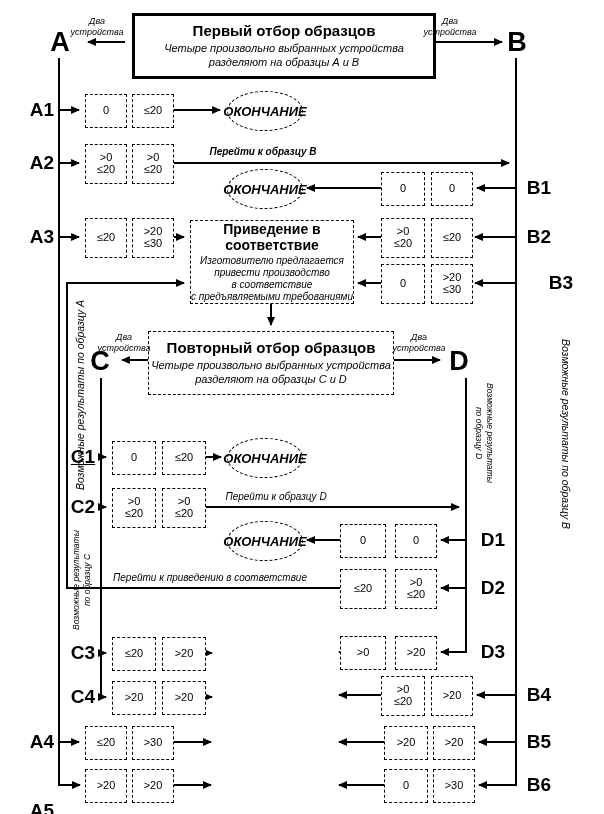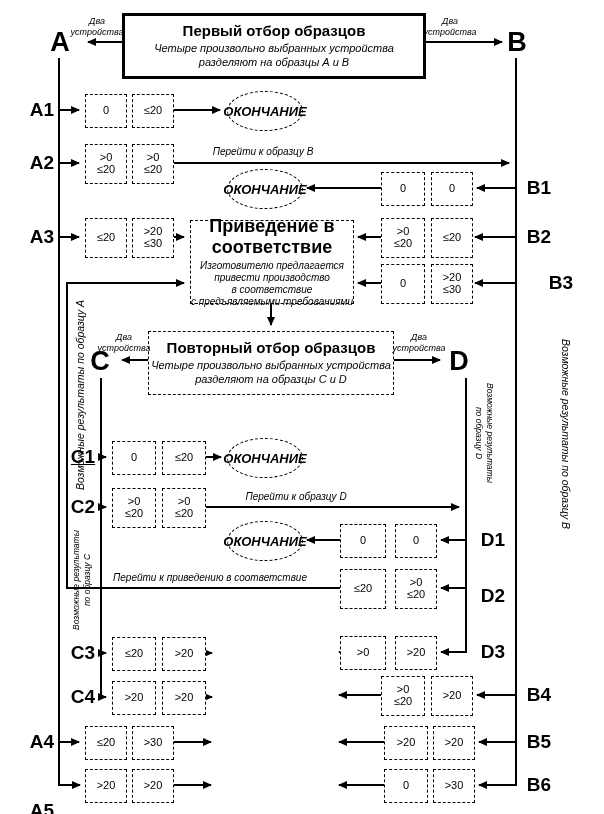--- a/index.html
+++ b/index.html
@@ -9,21 +9,21 @@
   svg.lines path{stroke:#000;stroke-width:2;fill:none;}
   .ctr{transform:translate(-50%,-50%);}
   .vbox{position:absolute;border:1.5px dashed #000;background:#fff;display:flex;
         align-items:center;justify-content:center;text-align:center;
         font-size:11px;line-height:1.08;white-space:pre-line;}
   .bigbox{position:absolute;background:#fff;text-align:center;display:flex;
           flex-direction:column;justify-content:center;}
   .solidbox{border:3px solid #000;}
   .dashbox{border:1.6px dashed #000;}
   .boxtitle{font-size:15px;font-weight:bold;margin-bottom:3px;}
-  .boxtitle.sm{font-size:18px;font-weight:bold;margin-bottom:2px;}
+  .boxtitle.sm{font-size:14px;font-weight:bold;margin-bottom:2px;}
   .subline{font-size:11px;font-style:italic;line-height:1.25;}
   .subline.sm{font-size:10px;line-height:1.2;}
   .ellipse{position:absolute;width:74px;height:38px;border:1.6px dashed #000;background:#fff;
            border-radius:50%;display:flex;align-items:center;justify-content:center;
            font-size:13px;font-weight:bold;font-style:italic;}
   .rowlab{position:absolute;font-size:19px;font-weight:bold;white-space:nowrap;}
   .biglet{position:absolute;font-size:27px;font-weight:bold;}
   .twodev{position:absolute;font-size:9px;font-style:italic;text-align:center;
           line-height:1.2;white-space:pre-line;width:60px;}
   .translab{position:absolute;font-size:10px;font-style:italic;white-space:nowrap;}
@@ -88,21 +88,21 @@
 
     <path d="M466,378 V652 H441" marker-end="url(#ah)"></path>
     <path d="M466,540 H441" marker-end="url(#ah)"></path>
     <path d="M466,588 H441" marker-end="url(#ah)"></path>
     <path d="M340,540 H307" marker-end="url(#ah)"></path>
     <path d="M340,652 H339" marker-end="url(#ah)"></path>
 
     <path d="M340,588 H67 V283 H184" marker-end="url(#ah)"></path>
   </svg>
 
-  <div class="bigbox solidbox" style="left:122px;top:13px;width:298px;height:60px;">
+  <div class="bigbox solidbox" style="left:132px;top:13px;width:298px;height:60px;">
     <div class="boxtitle">Первый отбор образцов</div>
     <div class="subline">Четыре произвольно выбранных устройства</div>
     <div class="subline">разделяют на образцы А и В</div>
   </div>
 
   <div class="bigbox dashbox" style="left:190px;top:220px;width:162px;height:82px;">
     <div class="boxtitle sm">Приведение в соответствие</div>
     <div class="subline sm">Изготовителю предлагается</div>
     <div class="subline sm">привести производство</div>
     <div class="subline sm">в соответствие</div>
@@ -128,22 +128,22 @@
 
   <div class="twodev ctr" style="left:97px;top:27px;">Два
 устройства</div>
   <div class="twodev ctr" style="left:450px;top:27px;">Два
 устройства</div>
   <div class="twodev ctr" style="left:124px;top:343px;">Два
 устройства</div>
   <div class="twodev ctr" style="left:419px;top:343px;">Два
 устройства</div>
 
-  <div class="translab ctr" style="left:263px;top:151px;">Перейти к образцу В</div>
-  <div class="translab ctr" style="left:268px;top:496px;margin-left:28px;">Перейти к образцу D</div>
+  <div class="translab ctr" style="left:263px;top:151px;font-weight:bold;">Перейти к образцу В</div>
+  <div class="translab ctr" style="left:248px;top:496px;margin-left:28px;">Перейти к образцу D</div>
   <div class="translab ctr" style="left:210px;top:577px;">Перейти к приведению в соответствие</div>
 
   <div class="sidelab rotccw" style="left:80px;top:395px;width:210px;">Возможные результаты по образцу А</div>
   <div class="sidelab rotcw" style="left:566px;top:434px;width:200px;">Возможные результаты по образцу В</div>
   <div class="sidelab sm rotccw" style="left:82px;top:580px;width:100px;">Возможные результаты
 по образцу С</div>
   <div class="sidelab sm rotcw" style="left:484px;top:433px;width:100px;">Возможные результаты
 по образцу D</div>
 
   <div class="rowlab ctr" style="left:42px;top:110px;">А1</div>
@@ -155,21 +155,21 @@
   <div class="rowlab ctr" style="left:539px;top:237px;">В2</div>
   <div class="rowlab ctr" style="left:561px;top:283px;">В3</div>
   <div class="rowlab ctr" style="left:539px;top:695px;">В4</div>
   <div class="rowlab ctr" style="left:539px;top:742px;">В5</div>
   <div class="rowlab ctr" style="left:539px;top:785px;">В6</div>
   <div class="rowlab ctr" style="left:83px;top:457px;text-decoration:underline;">С1</div>
   <div class="rowlab ctr" style="left:83px;top:507px;">С2</div>
   <div class="rowlab ctr" style="left:83px;top:653px;">С3</div>
   <div class="rowlab ctr" style="left:83px;top:697px;">С4</div>
   <div class="rowlab ctr" style="left:493px;top:540px;">D1</div>
-  <div class="rowlab ctr" style="left:493px;top:588px;margin-top:8px;">D2</div>
+  <div class="rowlab ctr" style="left:493px;top:588px;">D2</div>
   <div class="rowlab ctr" style="left:493px;top:652px;">D3</div>
 
   <div class="vbox" style="left:85px;top:94px;width:40px;height:32px;">0</div>
   <div class="vbox" style="left:132px;top:94px;width:40px;height:32px;">≤20</div>
   <div class="vbox" style="left:85px;top:144px;width:40px;height:38px;">&gt;0
 ≤20</div>
   <div class="vbox" style="left:132px;top:144px;width:40px;height:38px;">&gt;0
 ≤20</div>
   <div class="vbox" style="left:85px;top:218px;width:40px;height:38px;">≤20</div>
   <div class="vbox" style="left:132px;top:218px;width:40px;height:38px;">&gt;20

